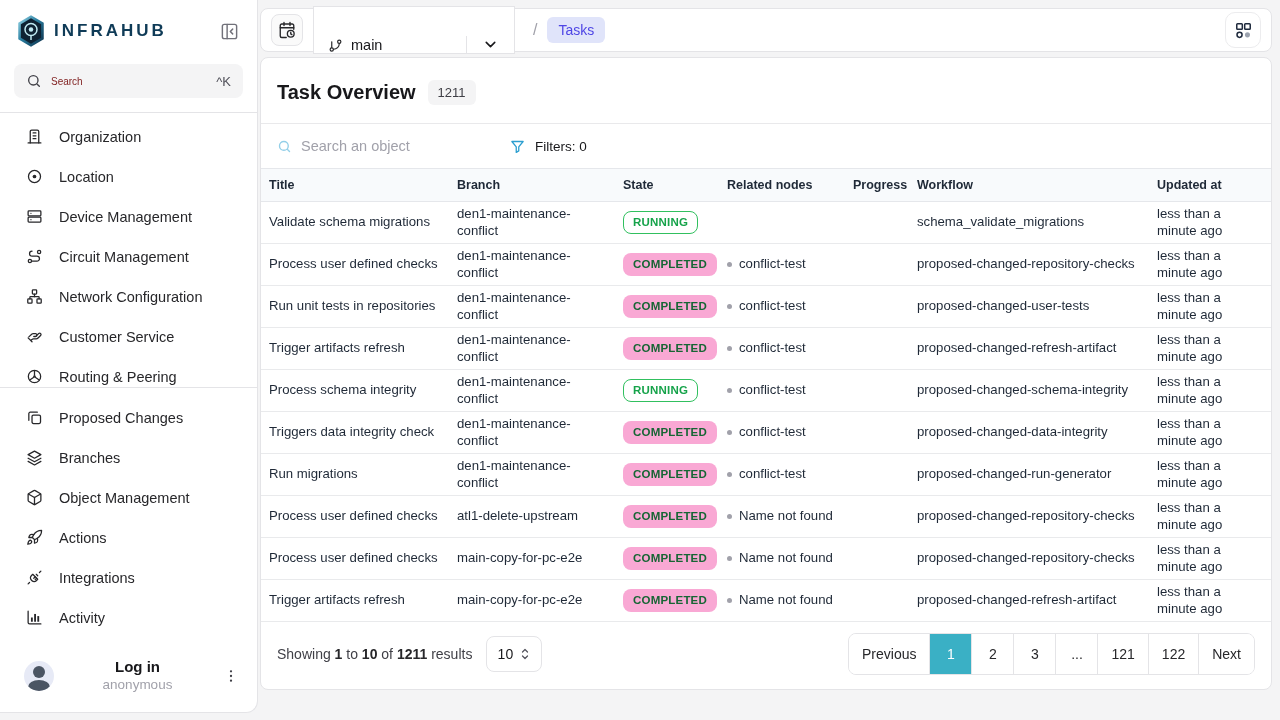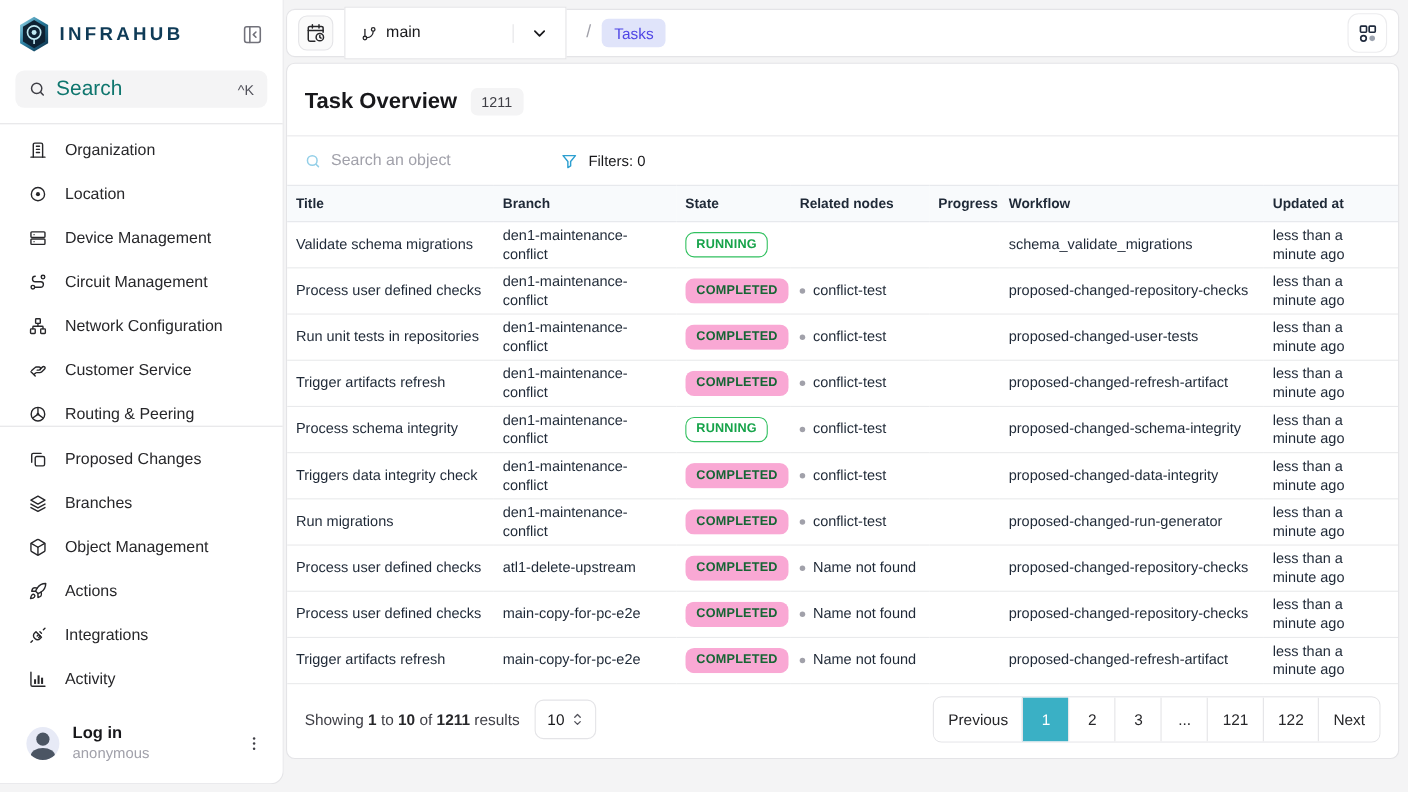--- a/index.html
+++ b/index.html
@@ -21,31 +21,31 @@
     display:flex; flex-direction:column;
   }
   .sb-header { display:flex; align-items:center; padding:14px 16px 10px 16px; }
   .brand { display:flex; align-items:center; gap:8px; flex:1; }
   .brand-name { font-size:17px; font-weight:700; letter-spacing:3px; color:#0f3b57; }
   .collapse-btn { width:24px; height:24px; color:#71717a; cursor:pointer; display:flex; align-items:center; justify-content:center; }
   .sb-search {
     margin:6px 14px 14px 14px; height:34px; background:#f4f4f5; border-radius:8px;
     display:flex; align-items:center; padding:0 12px; gap:9px; cursor:pointer;
   }
-  .sb-search .ph { flex:1; font-size:19px; color:#0f766e; }
+  .sb-search .ph { flex:1; font-size:10px; color:#7f1d1d; }
   .sb-search .kbd { font-size:13px; color:#52525b; }
   .sb-divider { border-top:1px solid #e4e4e7; margin:0 0; }
   .nav-section-1 { height:274px; overflow:hidden; padding-top:4px; }
   .nav-section-2 { padding-top:10px; }
   .nav-item {
     display:flex; align-items:center; gap:15px; height:40px; padding:0 16px 0 26px;
     font-size:14.5px; font-weight:500; color:#27272a; cursor:pointer; white-space:nowrap;
   }
   .nav-icon { width:18px; height:18px; color:#27272a; flex:none; }
-  .sb-footer { margin-top:auto; display:flex; align-items:center; padding:12px 16px 18px 24px; gap:12px; }
+  .sb-footer { margin-top:auto; display:flex; align-items:center; padding:12px 16px 18px 24px; gap:12px;text-align:center; }
   .avatar { width:30px; height:30px; border-radius:50%; background:#e7eaf6; overflow:hidden; position:relative; flex:none; }
   .avatar .head { position:absolute; left:9px; top:5px; width:12px; height:12px; border-radius:50%; background:#4b5563; }
   .avatar .body { position:absolute; left:4px; top:19px; width:22px; height:14px; border-radius:50%; background:#4b5563; }
   .user-meta { flex:1; line-height:1.25; }
   .user-title { font-size:15px; font-weight:700; color:#18181b; }
   .user-sub { font-size:13.5px; color:#a1a1aa; }
   .kebab { width:20px; height:20px; color:#3f3f46; cursor:pointer; display:flex; align-items:center; justify-content:center; }
 
   
   .main { position:absolute; left:266px; top:0; width:1006px; height:720px; }
@@ -53,21 +53,21 @@
     position:absolute; left:-6px; top:8px; width:1012px; height:44px;
     background:#fff; border:1px solid #e4e4e7; border-radius:8px;
     display:flex; align-items:center; padding:0 10px; gap:10px;
   }
   .icon-btn {
     width:32px; height:32px; border:1px solid #e4e4e7; border-radius:8px; background:#fafafa;
     display:flex; align-items:center; justify-content:center; color:#27272a; cursor:pointer;
   }
   .branch-select {
     height:48px; border:1px solid #e4e4e7; border-radius:0; background:#fff;
-    display:flex; align-items:center; cursor:pointer; overflow:hidden;
+    display:flex; align-items:flex-end; cursor:pointer; overflow:hidden;
   }
   .branch-main { display:flex; align-items:center; gap:8px; padding:0 14px; width:152px; }
   .branch-label { font-size:14.5px; color:#18181b; }
   .branch-caret { width:48px; display:flex; align-items:center; justify-content:center; border-left:1px solid #e4e4e7; color:#18181b; }
   .crumb-sep { color:#a1a1aa; font-size:16px; margin-left:8px; }
   .crumb-chip {
     background:#e0e4fa; color:#4f46e5; font-size:14px; padding:5px 11px; border-radius:6px; cursor:pointer;
   }
   .toolbar-right { margin-left:auto; }
   .wf-btn {

